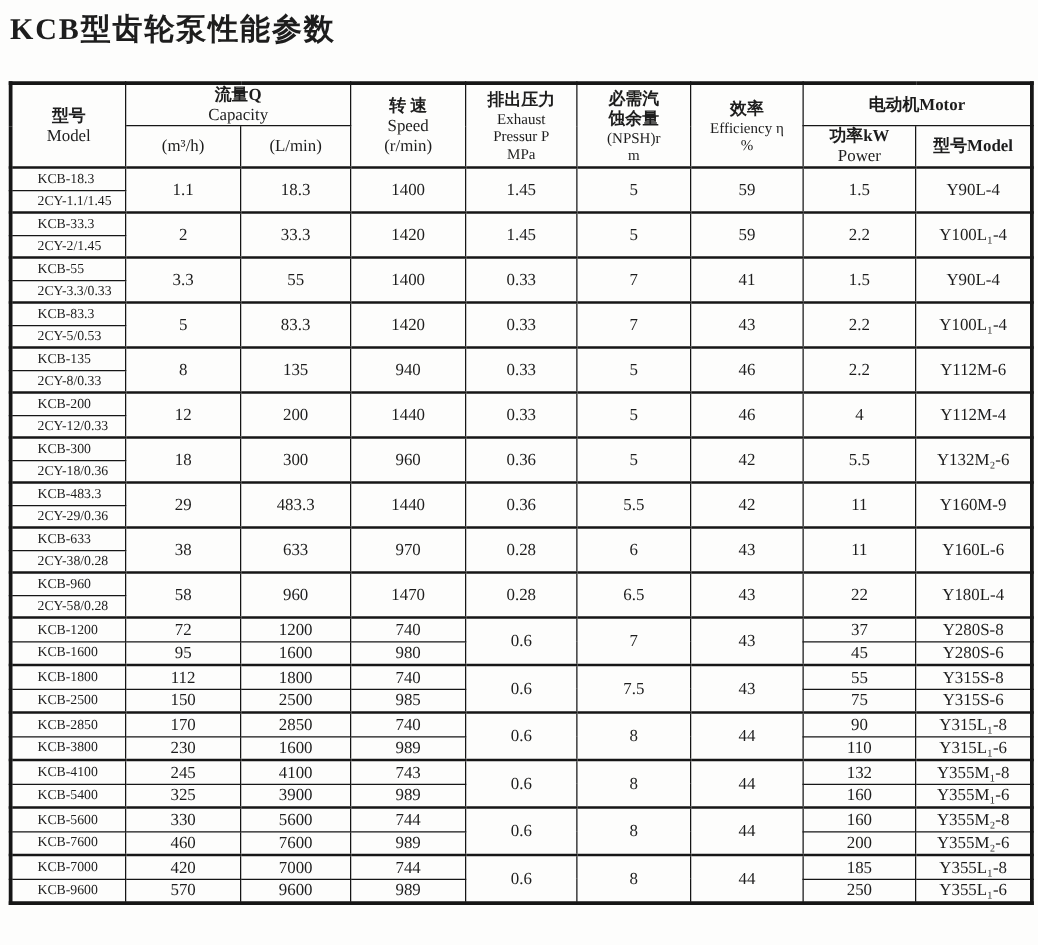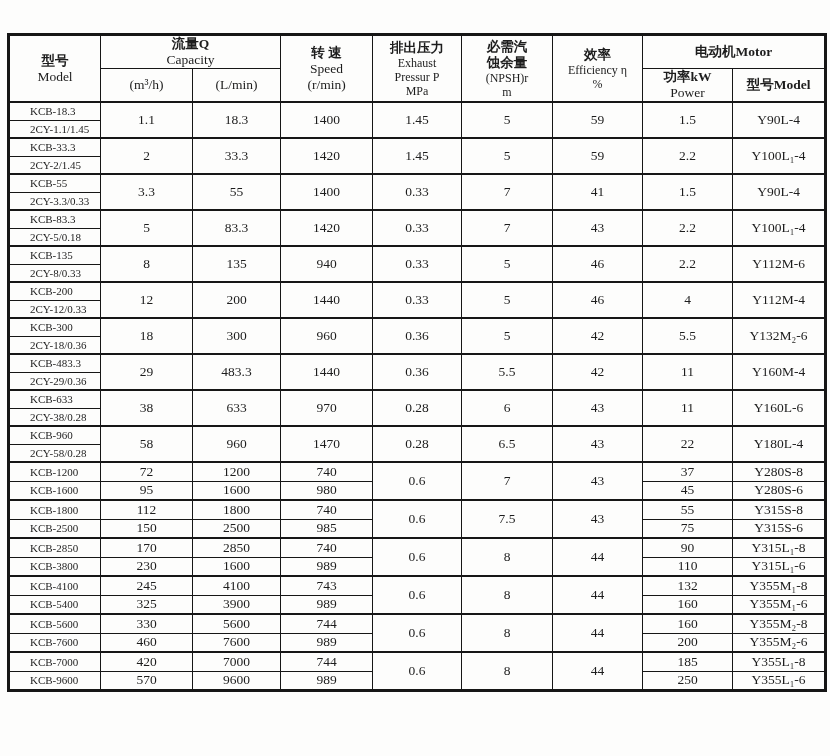--- a/index.html
+++ b/index.html
@@ -47,20 +47,21 @@
     padding-left: 20px;
     font-size: 11px;
     white-space: nowrap;
   }
   td.num { font-size: 13.5px; }
 </style>
 </head>
 <body>
 
 <div class="page">
+  <div class="title">KCB型齿轮泵性能参数</div>
 
   <table class="perf">
     <colgroup>
       <col style="width:92px">
         <col style="width:92px">
         <col style="width:88px">
       <col style="width:92px">
         <col style="width:89px">
         <col style="width:91px">
       <col style="width:90px">
@@ -171,21 +172,21 @@
         <td class="num" rowspan="2">5</td>
         <td class="num" rowspan="2">83.3</td>
         <td class="num" rowspan="2">1420</td>
         <td class="num" rowspan="2">0.33</td>
         <td class="num" rowspan="2">7</td>
         <td class="num" rowspan="2">43</td>
         <td class="num" rowspan="2">2.2</td>
         <td class="num" rowspan="2">Y100L₁-4</td>
       </tr>
       <tr>
-        <td class="model">2CY-5/0.18</td>
+        <td class="model">2CY-5/0.53</td>
       </tr>
 
       <tr class="grp">
         <td class="model">KCB-135</td>
         <td class="num" rowspan="2">8</td>
         <td class="num" rowspan="2">135</td>
         <td class="num" rowspan="2">940</td>
         <td class="num" rowspan="2">0.33</td>
         <td class="num" rowspan="2">5</td>
         <td class="num" rowspan="2">46</td>
@@ -228,21 +229,21 @@
 
       <tr class="grp">
         <td class="model">KCB-483.3</td>
         <td class="num" rowspan="2">29</td>
         <td class="num" rowspan="2">483.3</td>
         <td class="num" rowspan="2">1440</td>
         <td class="num" rowspan="2">0.36</td>
         <td class="num" rowspan="2">5.5</td>
         <td class="num" rowspan="2">42</td>
         <td class="num" rowspan="2">11</td>
-        <td class="num" rowspan="2">Y160M-4</td>
+        <td class="num" rowspan="2">Y160M-9</td>
       </tr>
       <tr>
         <td class="model">2CY-29/0.36</td>
       </tr>
 
       <tr class="grp">
         <td class="model">KCB-633</td>
         <td class="num" rowspan="2">38</td>
         <td class="num" rowspan="2">633</td>
         <td class="num" rowspan="2">970</td>

